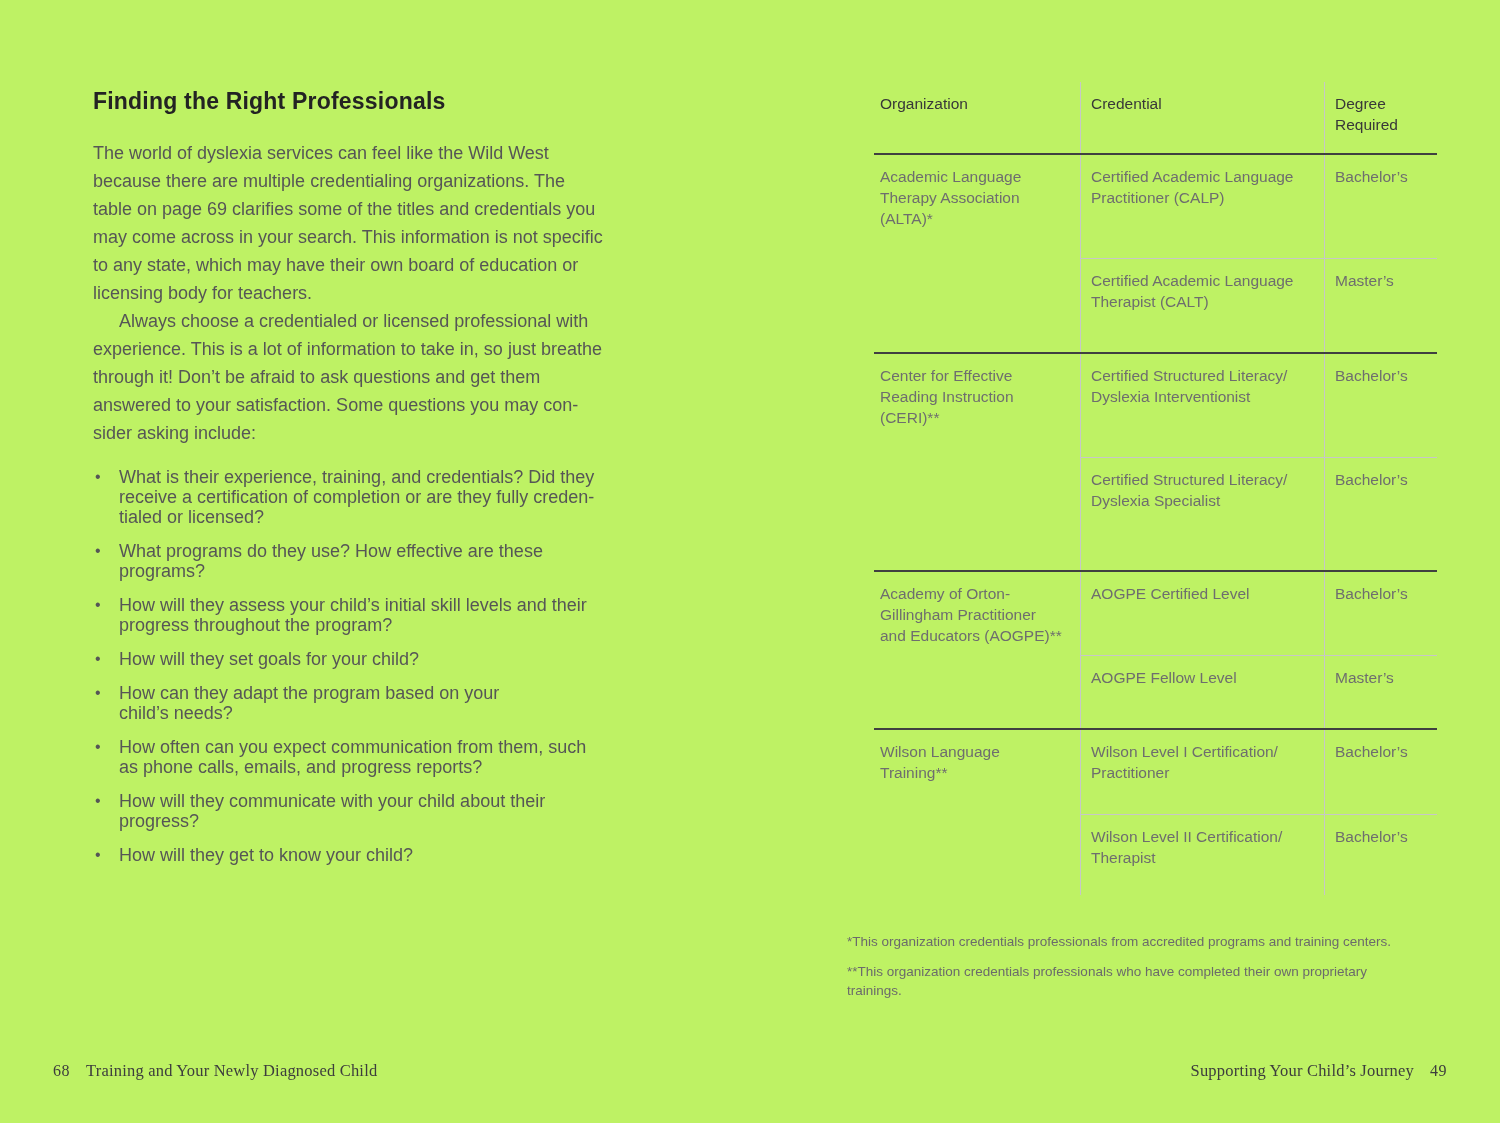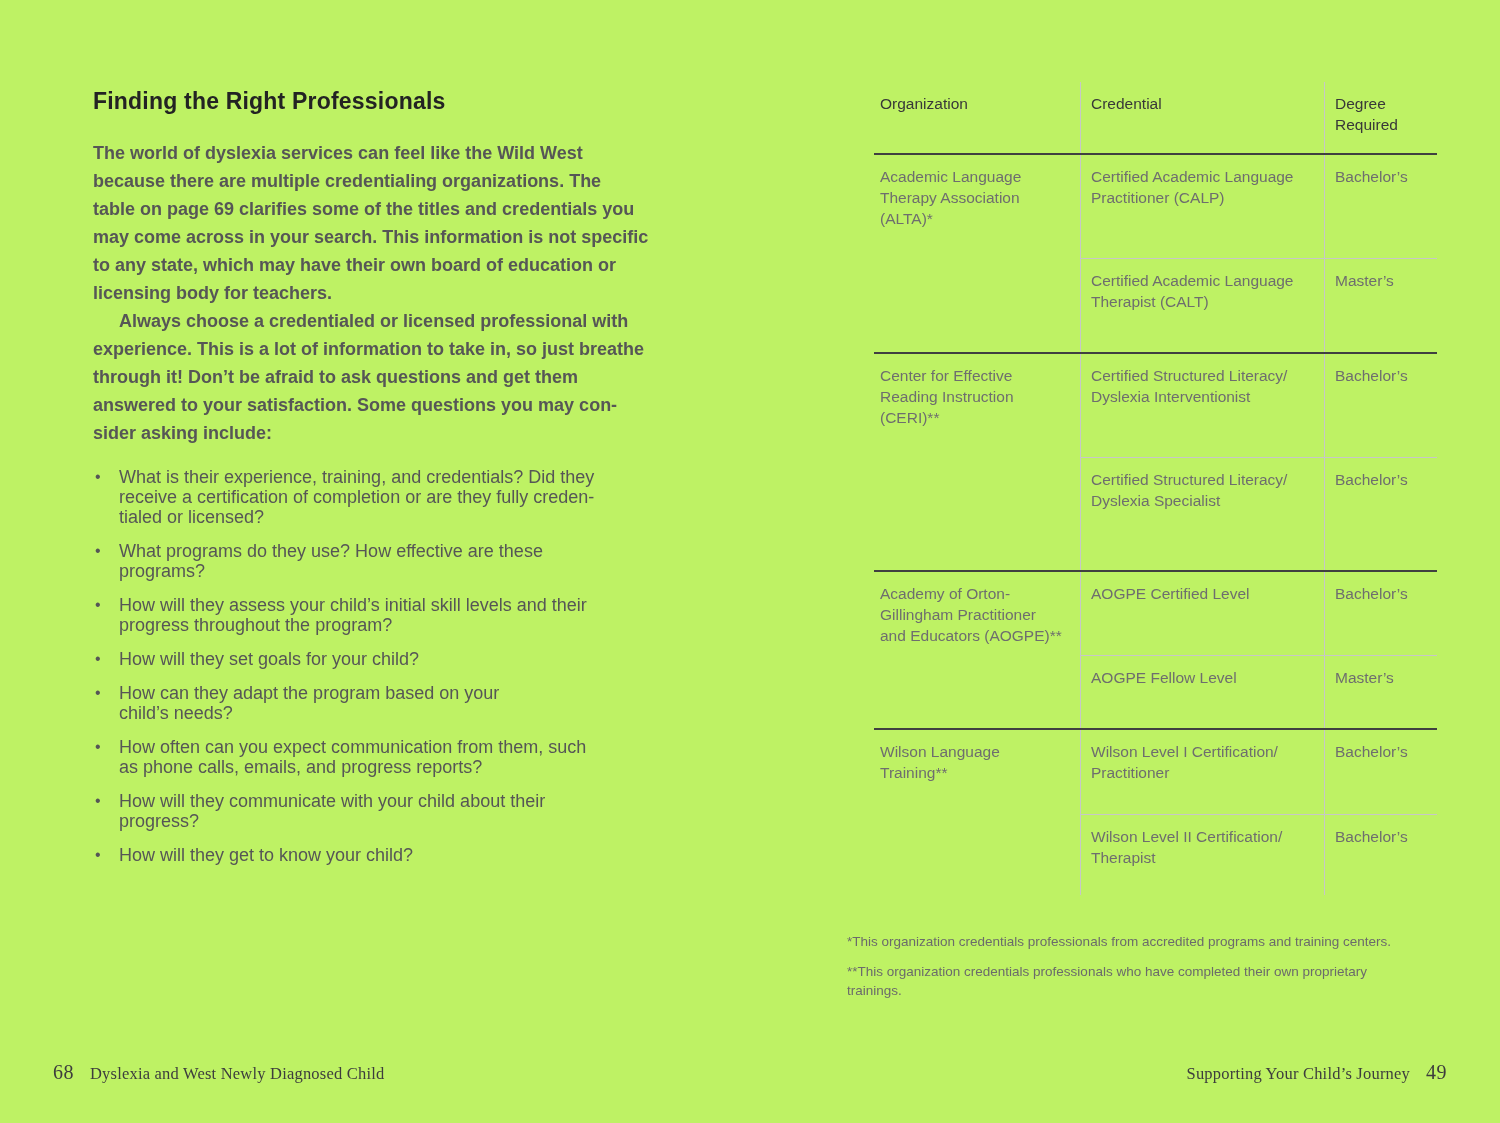--- a/index.html
+++ b/index.html
@@ -21,21 +21,21 @@
   }
   .page-heading {
     font-size: 23px;
     font-weight: 700;
     color: #232323;
     letter-spacing: 0.2px;
     margin: 0 0 24px 0;
   }
   .body-para {
     font-size: 18px;
-    font-weight: 700;
+    font-weight: 400;
     line-height: 28px;
     color: #565656;
     white-space: pre-line;
     margin: 0;
   }
   .body-para.indent-first { text-indent: 26px; }
   .bullet-list {
     list-style: none;
     margin: 20px 0 0 0;
     padding: 0;
@@ -117,21 +117,21 @@
     top: 1061px;
     font-family: "Liberation Serif", "DejaVu Serif", serif;
     color: #3d3d3d;
     font-size: 17px;
     display: flex;
     align-items: baseline;
     gap: 16px;
   }
   #footer-left { left: 53px; }
   #footer-right { right: 53px; }
-  .page-num { font-size: 20px; letter-spacing: 0.5px; }
+  .page-num { font-size: 16px; letter-spacing: 0.5px; }
   .footer-title { font-size: 16.5px; letter-spacing: 0.2px; }
 </style>
 </head>
 <body>
 
 <div id="canvas">
 
   <div id="left-page">
     <h1 class="page-heading">Finding the Right Professionals</h1>
     <p class="body-para">The world of dyslexia services can feel like the Wild West
@@ -243,20 +243,20 @@
   </div>
 
   <div id="footnotes">
     <p class="footnote">*This organization credentials professionals from accredited programs and training centers.</p>
     <p class="footnote">**This organization credentials professionals who have completed their own proprietary
 trainings.</p>
   </div>
 
   <div class="footer" id="footer-left">
     <span class="page-num">68</span>
-    <span class="footer-title">Dyslexia and West Newly Diagnosed Child</span>
+    <span class="footer-title">Training and Your Newly Diagnosed Child</span>
   </div>
   <div class="footer" id="footer-right">
     <span class="footer-title">Supporting Your Child’s Journey</span>
     <span class="page-num">49</span>
   </div>
 
 </div>
 
 </body></html>

